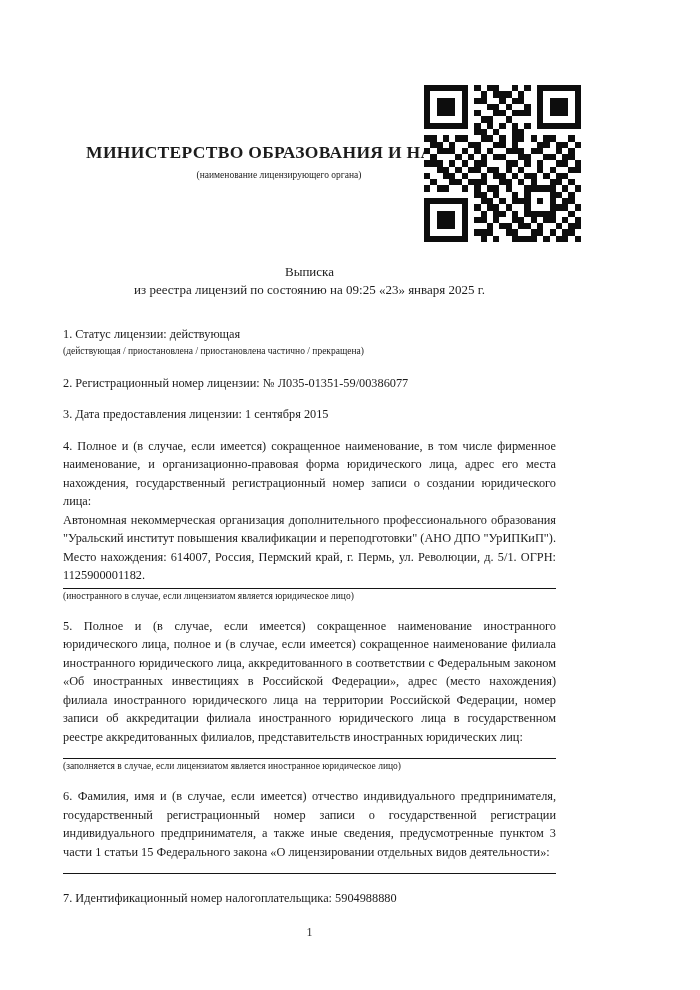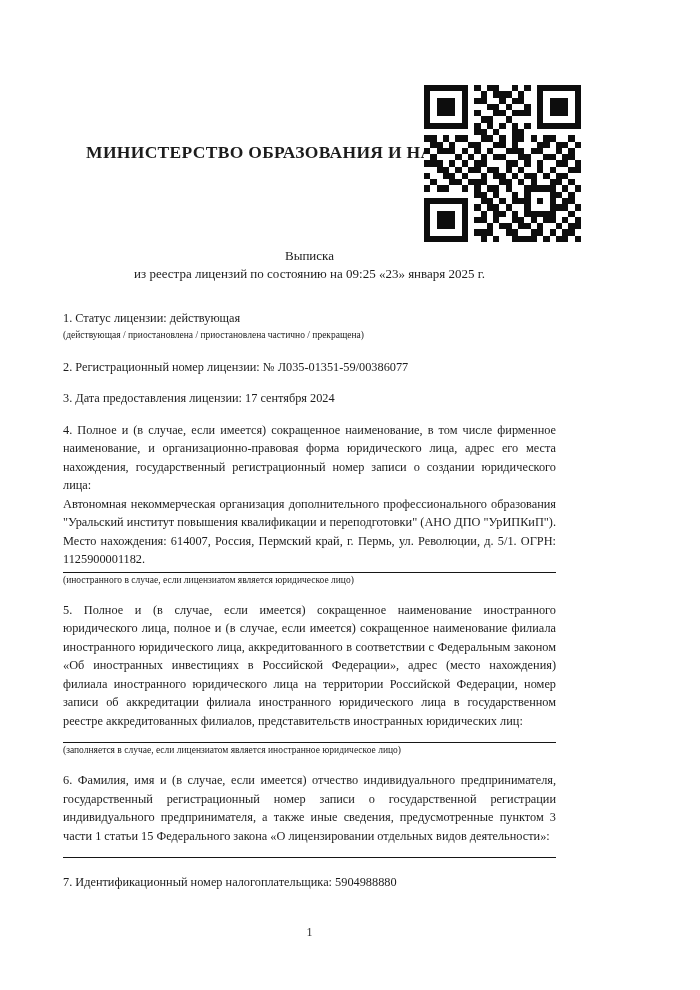--- a/index.html
+++ b/index.html
@@ -724,38 +724,39 @@
       <div class="qm"></div>
       <div class="qm"></div>
       <div></div>
       <div class="qm"></div>
     </div>
 
   <div class="content">
 
     <div class="ministry">
       <div class="ministry-title">МИНИСТЕРСТВО ОБРАЗОВАНИЯ И НАУКИ</div>
+      <div class="small-caption">(наименование лицензирующего органа)</div>
     </div>
 
     <div class="doc-title">
       <div>Выписка</div>
       <div>из реестра лицензий по состоянию на 09:25 «23» января 2025 г.</div>
     </div>
 
     <div class="item mt-item1">
       <div>1. Статус лицензии: действующая</div>
       <div class="fill-caption">(действующая / приостановлена / приостановлена частично / прекращена)</div>
     </div>
 
     <div class="item mt-item2">
       <div>2. Регистрационный номер лицензии: № Л035-01351-59/00386077</div>
     </div>
 
     <div class="item mt-item3">
-      <div>3. Дата предоставления лицензии: 17 сентября 2024</div>
+      <div>3. Дата предоставления лицензии: 1 сентября 2015</div>
     </div>
 
     <div class="item mt-item4">
       <div class="justify">4. Полное и (в случае, если имеется) сокращенное наименование, в том числе фирменное наименование, и организационно-правовая форма юридического лица, адрес его места нахождения, государственный регистрационный номер записи о создании юридического лица:</div>
       <div class="justify">Автономная некоммерческая организация дополнительного профессионального образования "Уральский институт повышения квалификации и переподготовки" (АНО ДПО "УрИПКиП"). Место нахождения: 614007, Россия, Пермский край, г. Пермь, ул. Революции, д. 5/1. ОГРН: 1125900001182.</div>
       <div class="rule rule-tight"></div>
       <div class="fill-caption">(иностранного в случае, если лицензиатом является юридическое лицо)</div>
     </div>
 
     <div class="item mt-item5">

